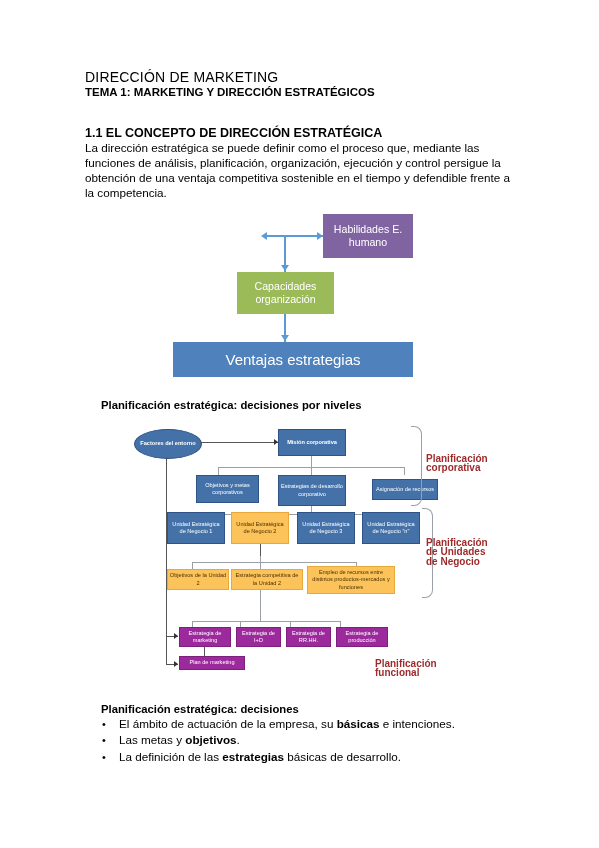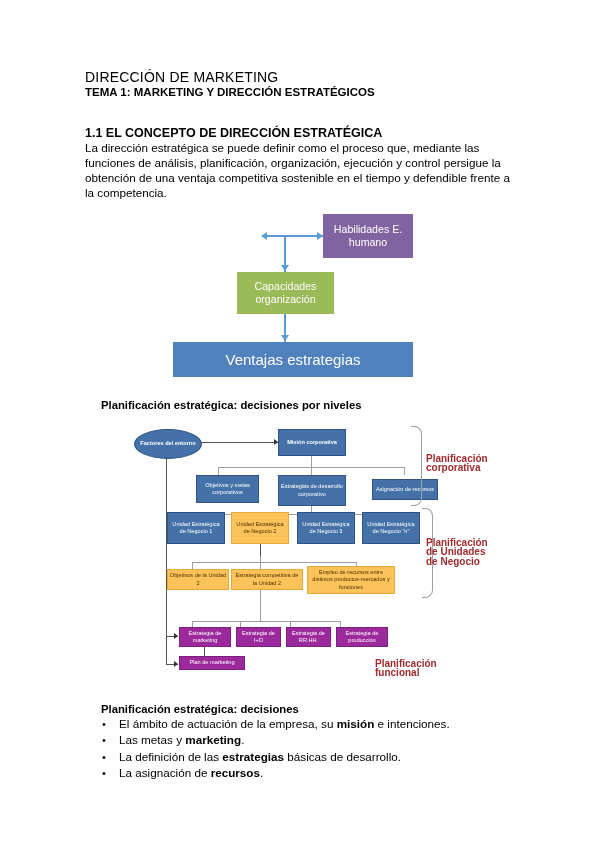--- a/index.html
+++ b/index.html
@@ -166,19 +166,18 @@
     <div class="brc" style="left:292px;top:84px;width:10px;height:88px;"></div>
 
     <div class="lvl" style="left:296px;top:30px;width:70px;">Planificación corporativa</div>
     <div class="lvl" style="left:296px;top:114px;width:64px;">Planificación de Unidades de Negocio</div>
     <div class="lvl" style="left:245px;top:203px;width:62px;margin-top:32px;">Planificación funcional</div>
   </div>
 
   <div class="cap" id="cap2">Planificación estratégica: decisiones</div>
 
   <ul class="blist">
-    <li><span>El ámbito de actuación de la empresa, su </span><b>misión</b><span> e intenciones.</span></li>
-    <li><span>Las metas y </span><b>marketing</b><span>.</span></li>
+    <li><span>El ámbito de actuación de la empresa, su </span><b>básicas</b><span> e intenciones.</span></li>
+    <li><span>Las metas y </span><b>objetivos</b><span>.</span></li>
     <li><span>La definición de las </span><b>estrategias</b><span> básicas de desarrollo.</span></li>
-    <li><span>La asignación de </span><b>recursos</b><span>.</span></li>
   </ul>
 
 </div>
 
 </body></html>

